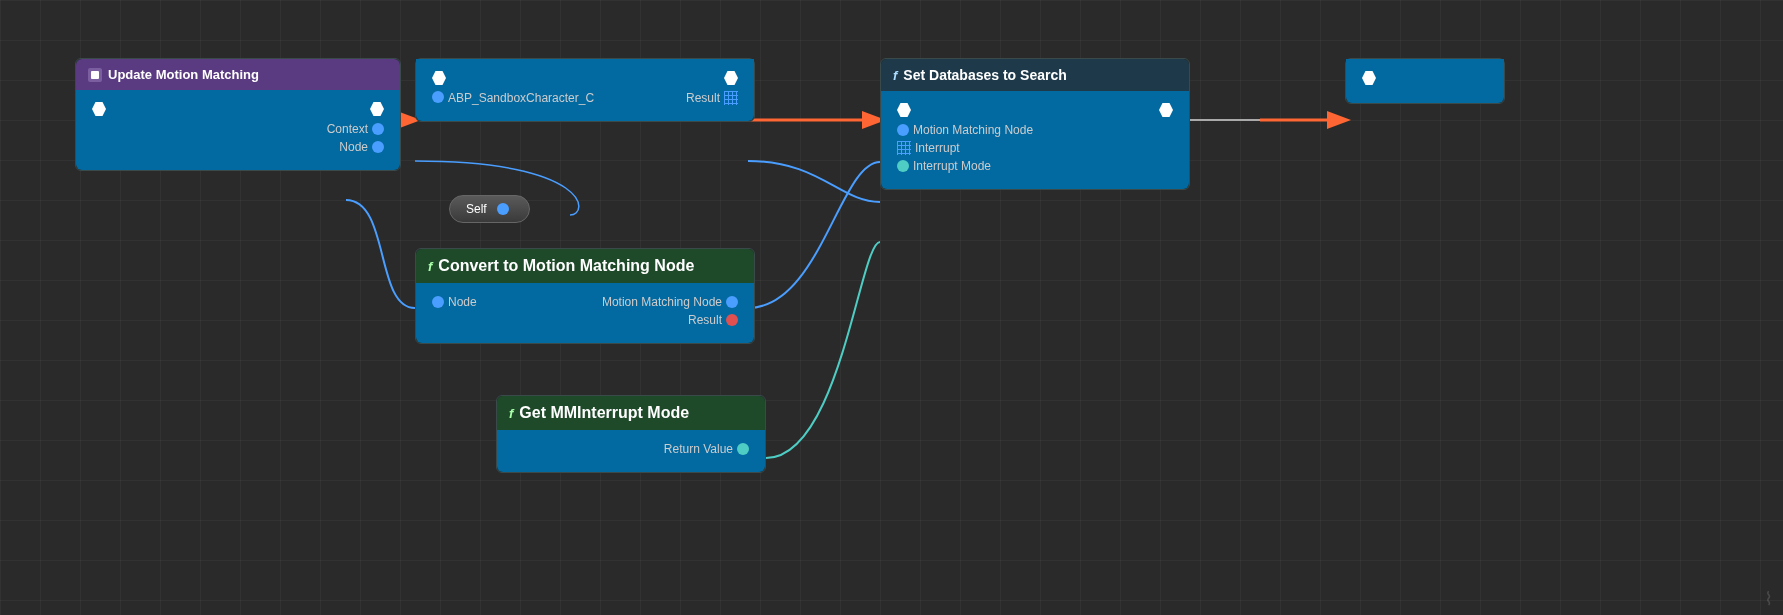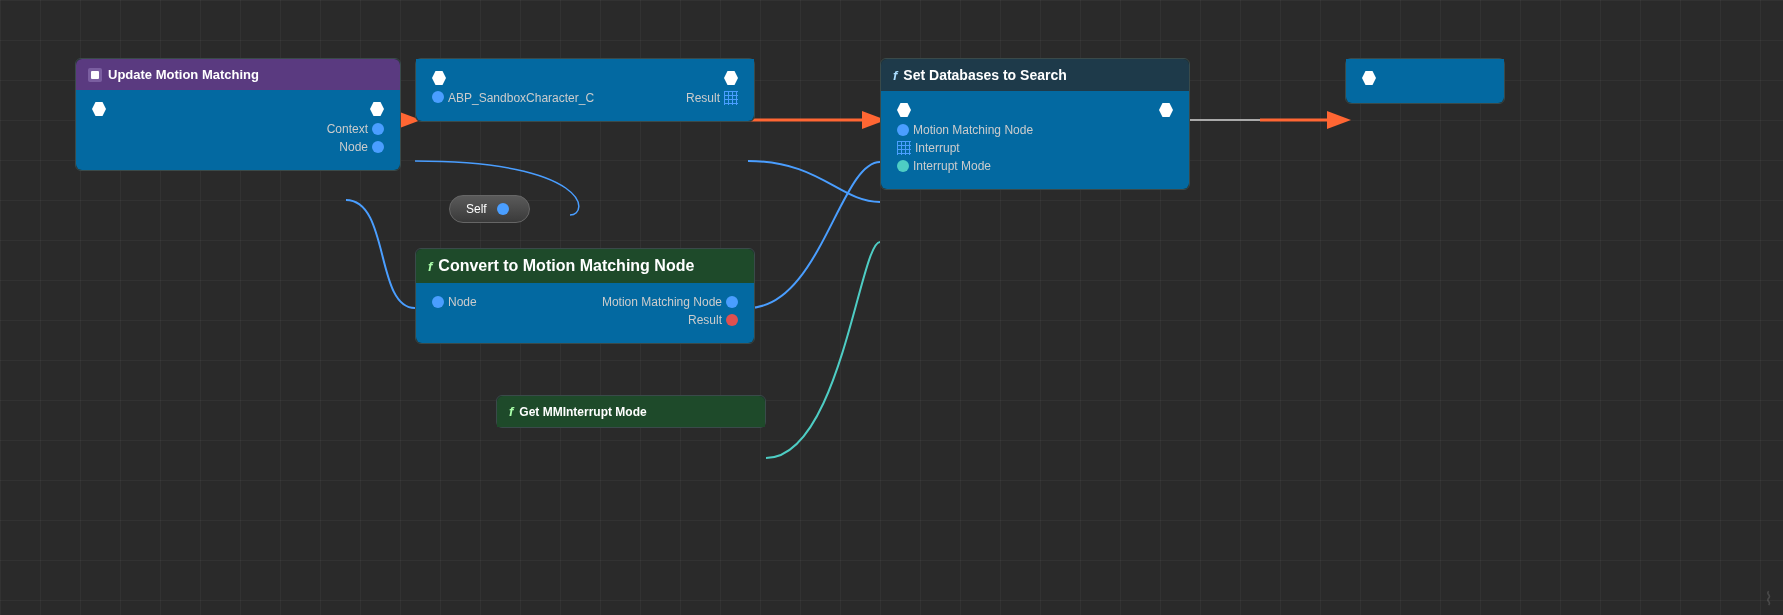--- a/index.html
+++ b/index.html
@@ -241,21 +241,27 @@
     <div class="bp-node-row right" style="margin-top:4px;">
       <span>Result</span>
       <span class="pin pin-red"></span>
     </div>
   </div>
 </div>
 
 <div class="bp-node" style="left:496px; top:395px; width:270px;">
   <div class="bp-node-header" style="background:#1e4a2a;">
     <span class="header-f" style="color:#aaffaa;">f</span>
-    <span style="font-size:12px;">Get MMInterrupt Mode</span>
+    <span style="font-size:16px;">Get MMInterrupt Mode</span>
+  </div>
+  <div class="bp-node-body">
+    <div class="bp-node-row right">
+      <span>Return Value</span>
+      <span class="pin pin-teal"></span>
+    </div>
   </div>
 </div>
 
 <div class="bp-node" style="left:880px; top:58px; width:310px;">
   <div class="bp-node-header" style="background:#1e3a4a;">
     <span class="header-f" style="color:#aaddff;">f</span>
     <span style="font-size:14px;">Set Databases to Search</span>
   </div>
   <div class="bp-node-body">
     <div class="bp-node-row" style="justify-content:space-between; margin-bottom:6px;">

